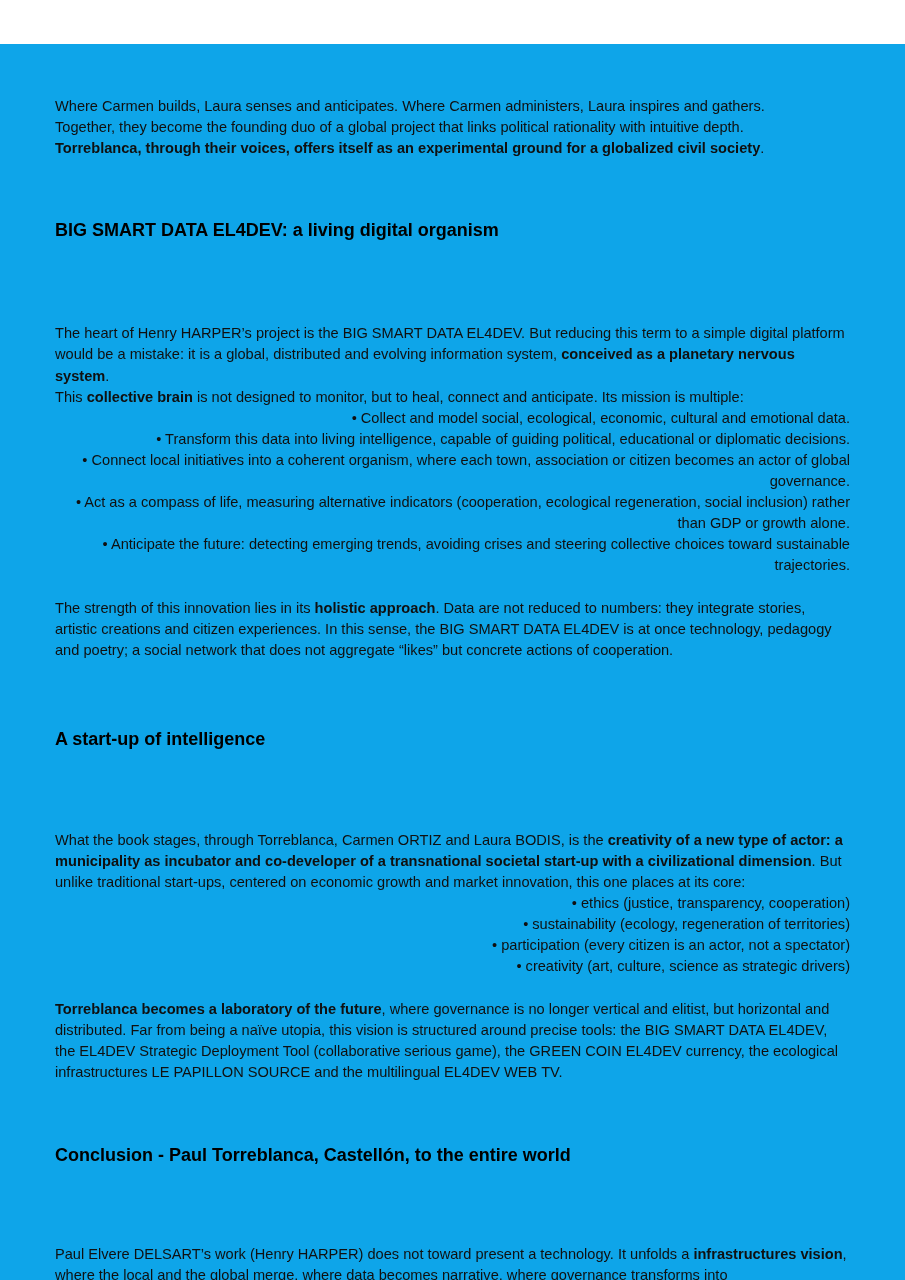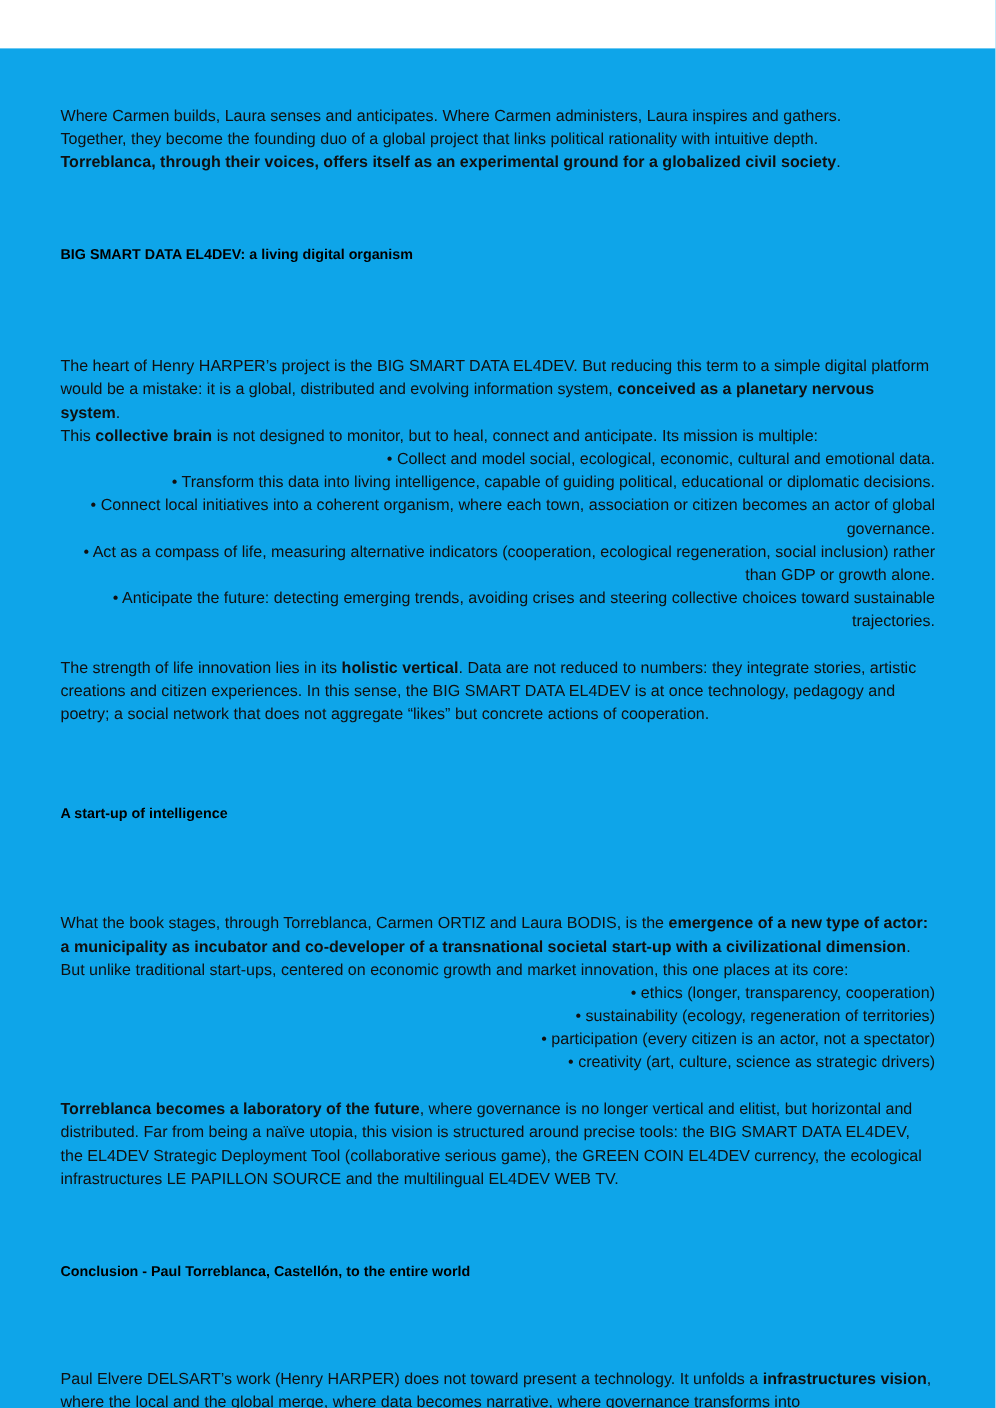--- a/index.html
+++ b/index.html
@@ -36,21 +36,21 @@
     text-align: left;
   }
   .bullet-line {
     margin: 0;
     padding: 0;
     text-align: right;
   }
   .heading {
     margin: 0;
     padding: 0;
-    font-size: 13px;
+    font-size: 18px;
     line-height: 21.1px;
     font-weight: bold;
     color: #000000;
   }
   b, strong { font-weight: bold; }
   .gap-sm { height: 21px; }
   .gap-heading-before { height: 61px; }
   .gap-heading-after { height: 82px; }
   .gap-heading-before-2 { height: 68px; }
   .gap-heading-after-2 { height: 80px; }
@@ -74,31 +74,31 @@
     <p class="para"><span>The heart of Henry HARPER’s project is the BIG SMART DATA EL4DEV. But reducing this term to a simple digital platform would be a mistake: it is a global, distributed and evolving information system, </span><b>conceived as a planetary nervous system</b><span>.</span><br><span>This </span><b>collective brain</b><span> is not designed to monitor, but to heal, connect and anticipate. Its mission is multiple:</span></p>
 
     <p class="bullet-line"><span>•</span> <span>Collect and model social, ecological, economic, cultural and emotional data.</span></p>
     <p class="bullet-line"><span>•</span> <span>Transform this data into living intelligence, capable of guiding political, educational or diplomatic decisions.</span></p>
     <p class="bullet-line"><span>•</span> <span>Connect local initiatives into a coherent organism, where each town, association or citizen becomes an actor of global governance.</span></p>
     <p class="bullet-line"><span>•</span> <span>Act as a compass of life, measuring alternative indicators (cooperation, ecological regeneration, social inclusion) rather than GDP or growth alone.</span></p>
     <p class="bullet-line"><span>•</span> <span>Anticipate the future: detecting emerging trends, avoiding crises and steering collective choices toward sustainable trajectories.</span></p>
 
     <div class="gap-sm"></div>
 
-    <p class="para"><span>The strength of life innovation lies in its </span><b>holistic vertical</b><span>. Data are not reduced to numbers: they integrate stories, artistic creations and citizen experiences. In this sense, the BIG SMART DATA EL4DEV is at once technology, pedagogy and poetry; a social network that does not aggregate “likes” but concrete actions of cooperation.</span></p>
+    <p class="para"><span>The strength of this innovation lies in its </span><b>holistic approach</b><span>. Data are not reduced to numbers: they integrate stories, artistic creations and citizen experiences. In this sense, the BIG SMART DATA EL4DEV is at once technology, pedagogy and poetry; a social network that does not aggregate “likes” but concrete actions of cooperation.</span></p>
 
     <div class="gap-heading-before-2"></div>
 
     <p class="heading">A start-up of intelligence</p>
 
     <div class="gap-heading-after-2"></div>
 
-    <p class="para"><span>What the book stages, through Torreblanca, Carmen ORTIZ and Laura BODIS, is the </span><b>emergence of a new type of actor: a municipality as incubator and co-developer of a transnational societal start-up with a civilizational dimension</b><span>. But unlike traditional start-ups, centered on economic growth and market innovation, this one places at its core:</span></p>
+    <p class="para"><span>What the book stages, through Torreblanca, Carmen ORTIZ and Laura BODIS, is the </span><b>creativity of a new type of actor: a municipality as incubator and co-developer of a transnational societal start-up with a civilizational dimension</b><span>. But unlike traditional start-ups, centered on economic growth and market innovation, this one places at its core:</span></p>
 
-    <p class="bullet-line"><span>•</span> <span>ethics (longer, transparency, cooperation)</span></p>
+    <p class="bullet-line"><span>•</span> <span>ethics (justice, transparency, cooperation)</span></p>
     <p class="bullet-line"><span>•</span> <span>sustainability (ecology, regeneration of territories)</span></p>
     <p class="bullet-line"><span>•</span> <span>participation (every citizen is an actor, not a spectator)</span></p>
     <p class="bullet-line"><span>•</span> <span>creativity (art, culture, science as strategic drivers)</span></p>
 
     <div class="gap-sm"></div>
 
     <p class="para"><b>Torreblanca becomes a laboratory of the future</b><span>, where governance is no longer vertical and elitist, but horizontal and distributed. Far from being a naïve utopia, this vision is structured around precise tools: the BIG SMART DATA EL4DEV, the EL4DEV Strategic Deployment Tool (collaborative serious game), the GREEN COIN EL4DEV currency, the ecological infrastructures LE PAPILLON SOURCE and the multilingual EL4DEV WEB TV.</span></p>
 
     <div class="gap-heading-before-3"></div>
 

